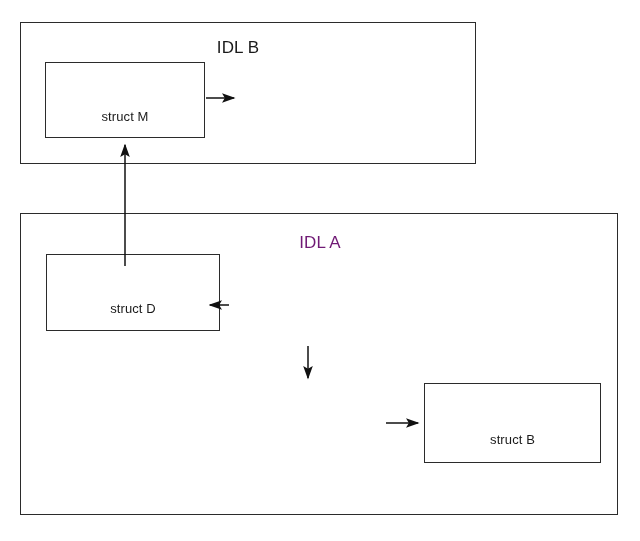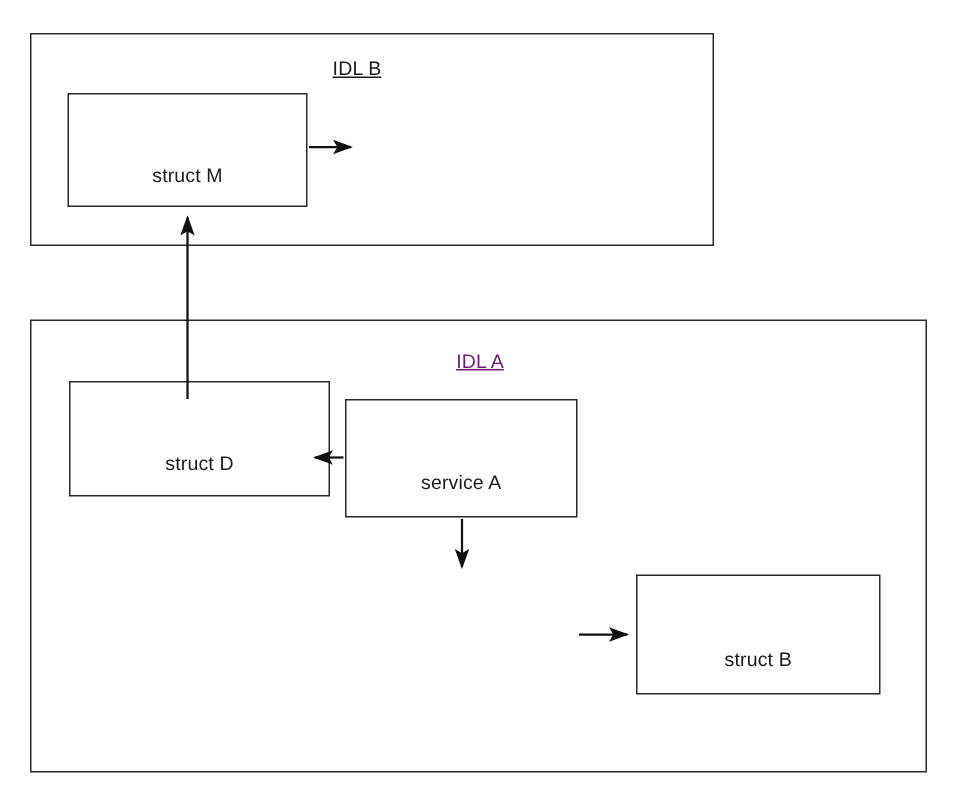--- a/index.html
+++ b/index.html
@@ -49,29 +49,28 @@
     font-size: 13px;
     color: #1a1a1a;
     line-height: 1;
     letter-spacing: 0.1px;
     white-space: nowrap;
     user-select: none;
     margin-top: 32px;
   }
   .group-label {
     position: absolute;
-    font-size: 13px;
+    font-size: 17px;
     color: #1a1a1a;
     line-height: 1;
     letter-spacing: 0.1px;
     white-space: nowrap;
     text-align: center;
     transform: translateX(-50%);
     user-select: none;
-    text-decoration: underline;
   }
 </style>
 </head>
 <body>
 
 <div id="diagram-canvas">
 
   <div class="group-box" id="group-idl-b" style="left: 20px; top: 22px; width: 456px; height: 142px; border-color: rgb(43, 43, 43);"></div>
   <div class="group-label" id="label-idl-b" style="left: 238px; top: 39px; color: rgb(26, 26, 26);">IDL B</div>
 
@@ -80,26 +79,23 @@
 
   <div class="node-box" id="node-struct-m" style="left: 45px; top: 62px; width: 160px; height: 76px; border-color: rgb(43, 43, 43);">
     <span class="node-label">struct M</span>
   </div>
 
 
   <div class="node-box" id="node-struct-d" style="left: 46px; top: 254px; width: 174px; height: 77px; border-color: rgb(43, 43, 43);">
     <span class="node-label">struct D</span>
   </div>
 
-  <div class="node-box" id="node-service-a" style="left: 230px; top: 266px; width: 155px; height: 79px; border-color: rgb(43, 43, 43);">
-    <span class="node-label">service A</span>
-  </div>
 
 
-  <div class="node-box" id="node-struct-b" style="left: 424px; top: 383px; width: 163px; height: 80px; border-color: rgb(43, 43, 43);">
+  <div class="node-box" id="node-struct-b" style="left: 424px; top: 383px; width: 177px; height: 80px; border-color: rgb(43, 43, 43);">
     <span class="node-label">struct B</span>
   </div>
 
   <svg id="svg-layer" viewBox="0 0 640 541">
     <defs>
       <marker id="arrowhead" markerWidth="9" markerHeight="9" refX="8" refY="3.2" orient="auto" markerUnits="strokeWidth">
         <path d="M 0 0 L 9 3.2 L 0 6.4 L 1.9 3.2 z" fill="#111111"></path>
       </marker>
     </defs>
     <g id="edge-group">

